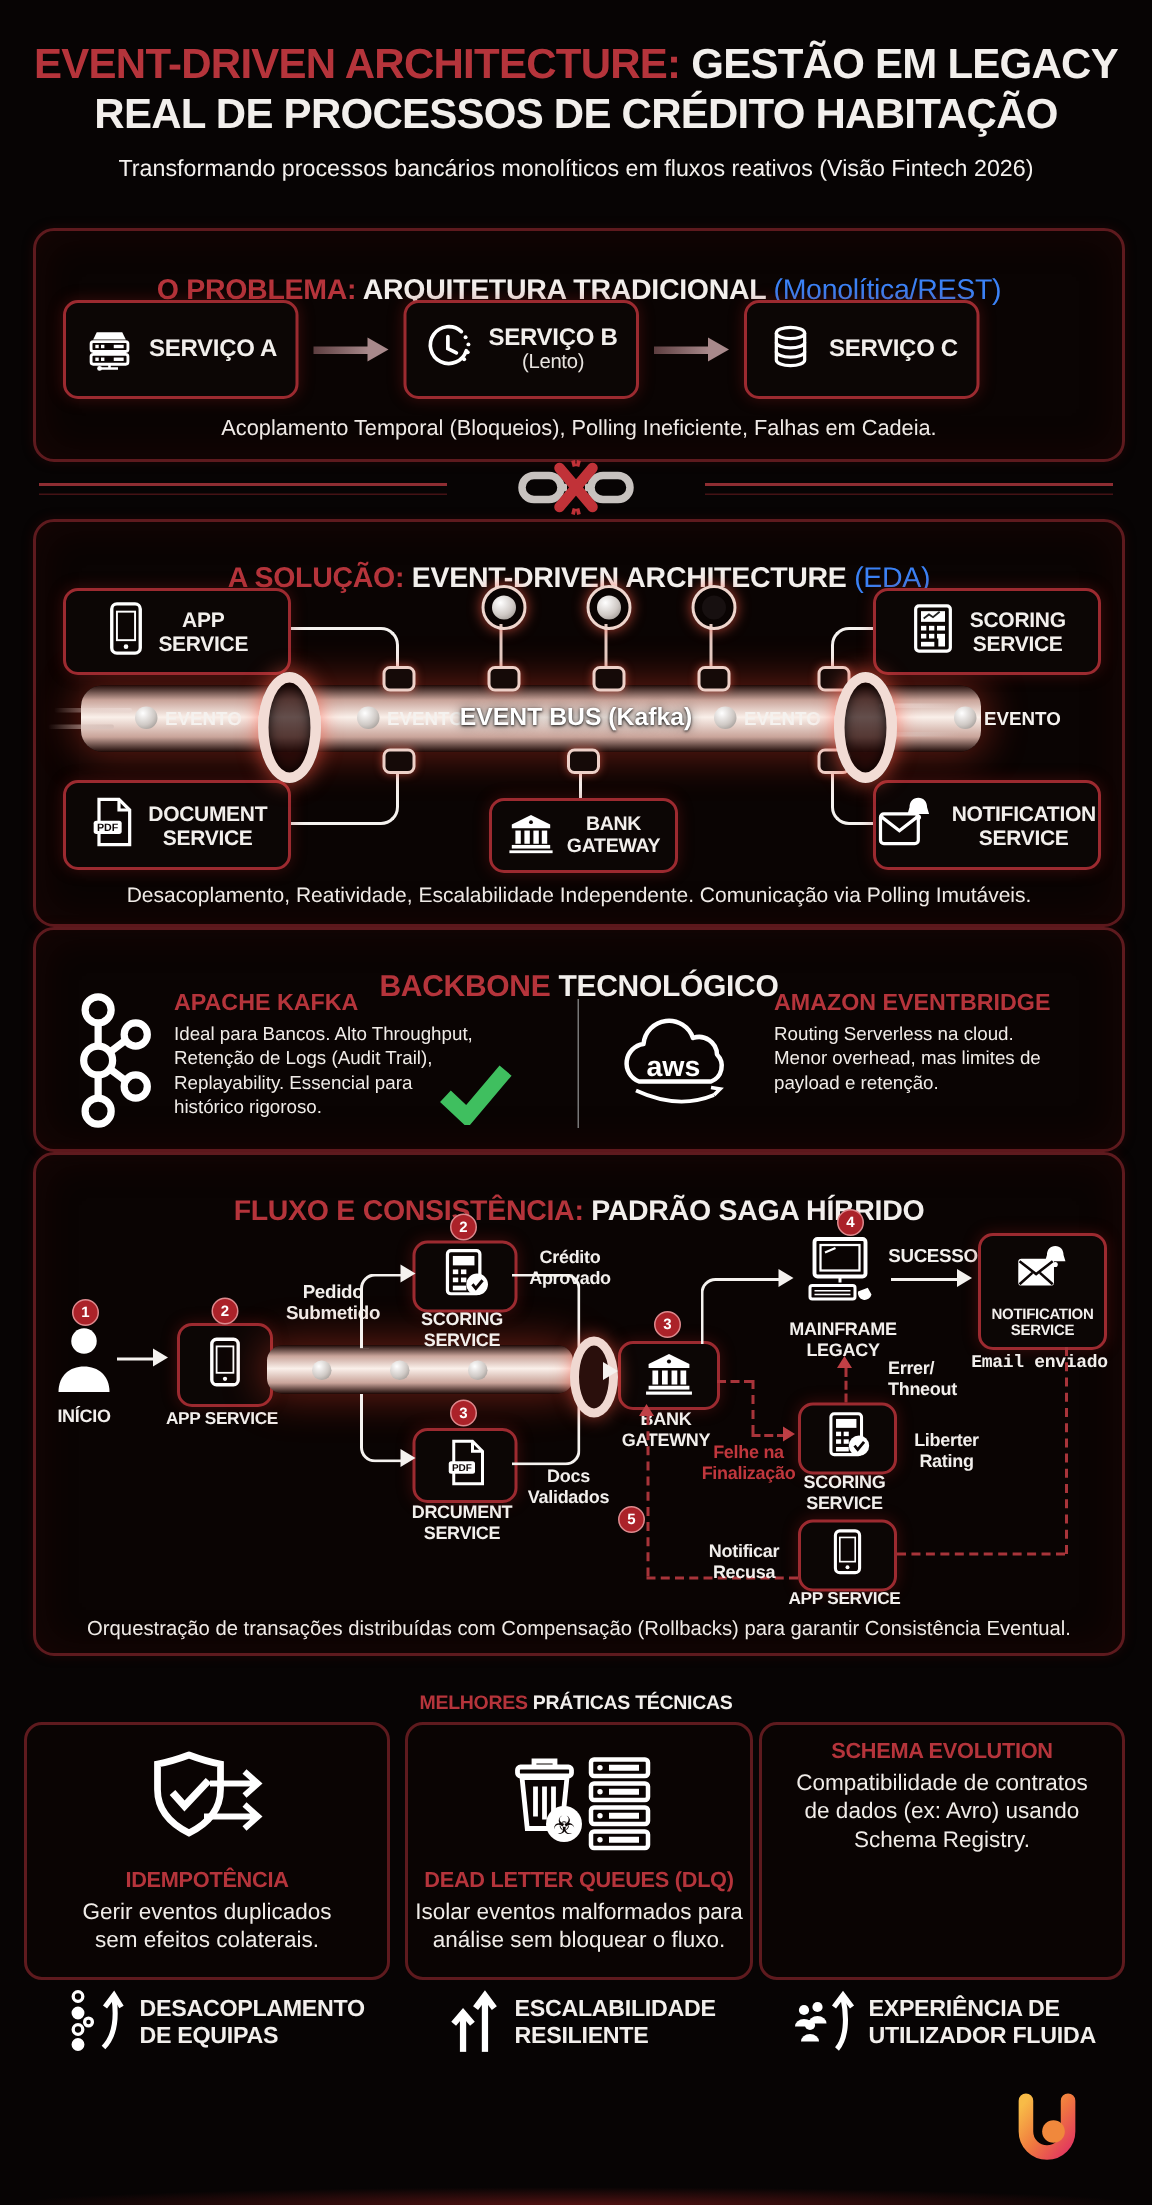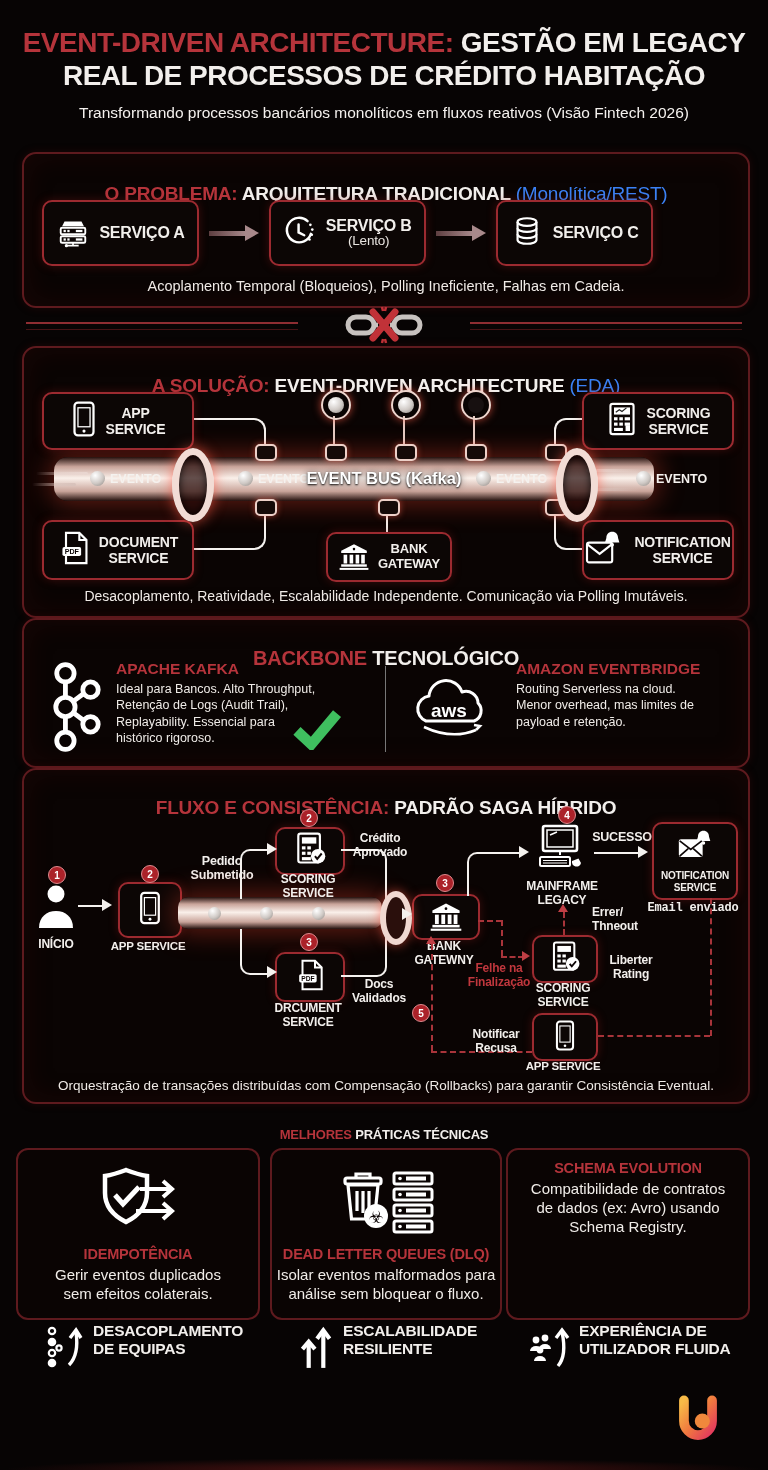--- a/index.html
+++ b/index.html
@@ -61,21 +61,21 @@
   .evt{position:absolute;display:flex;align-items:center;gap:5px;font-weight:bold;
        font-size:12.5px;color:#f5f2ef;}
   .streak{position:absolute;height:3px;border-radius:2px;}
   .buslab{position:absolute;text-align:center;font-weight:bold;font-size:16.5px;color:#fff;
           text-shadow:0 1px 2px rgba(0,0,0,.95),0 0 7px rgba(0,0,0,.6);z-index:3;}
   .card{position:absolute;height:158px;background:rgba(12,5,4,.55);border:2px solid #5e1a1e;
         border-radius:12px;display:flex;flex-direction:column;align-items:center;padding-top:10px;}
   .card .ic{height:86px;display:flex;align-items:center;justify-content:center;}
   .card .t{font-size:14.5px;font-weight:bold;color:#b5343b;letter-spacing:-0.2px;}
   .card .b{margin-top:3px;font-size:15px;line-height:1.28;text-align:center;white-space:pre-line;color:#f0ece8;}
-  .ben{position:absolute;display:flex;align-items:flex-start;gap:9px;}
+  .ben{position:absolute;display:flex;align-items:center;gap:9px;}
   .ben .lab{font-weight:bold;font-size:15.5px;line-height:1.15;white-space:pre-line;letter-spacing:-0.2px;}
   .kbody{font-size:12.5px;line-height:1.3;white-space:pre-line;color:#f0ece8;}
   .ktitle{font-size:15.5px;font-weight:bold;color:#b5343b;margin-bottom:3px;}
 </style>
 </head>
 <body>
 
 <div class="page">
 
   <div class="a title">

